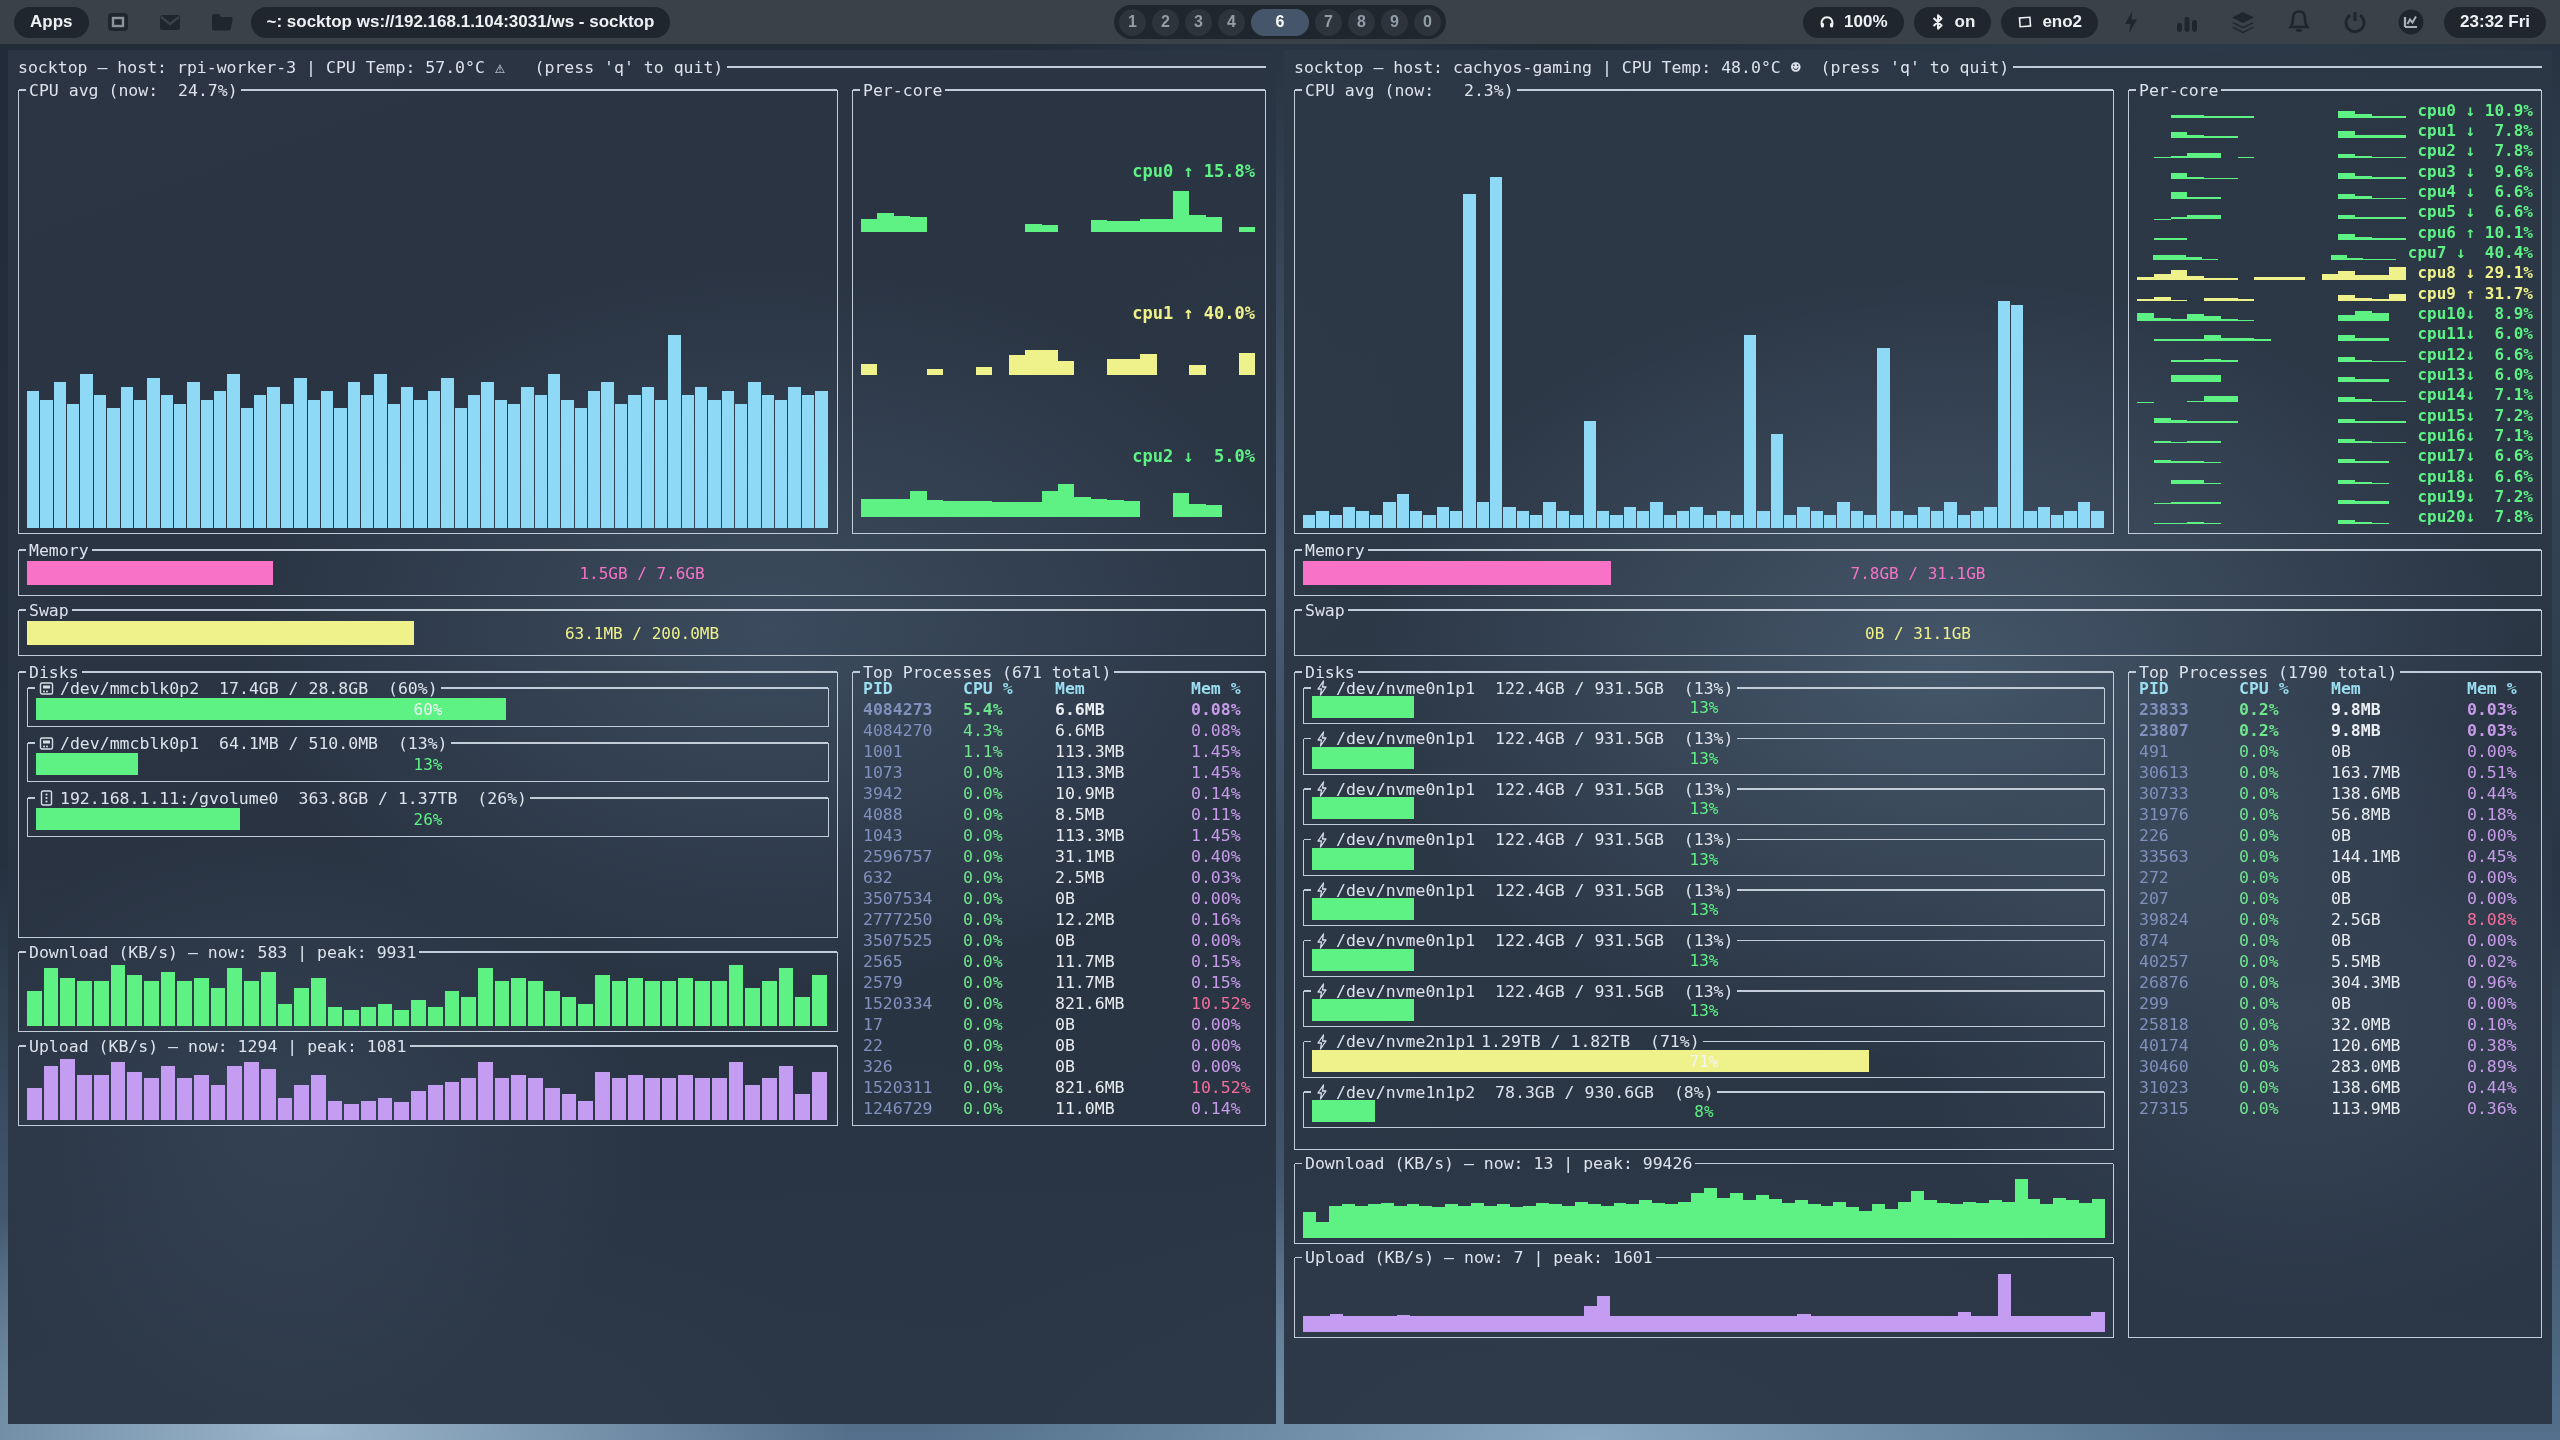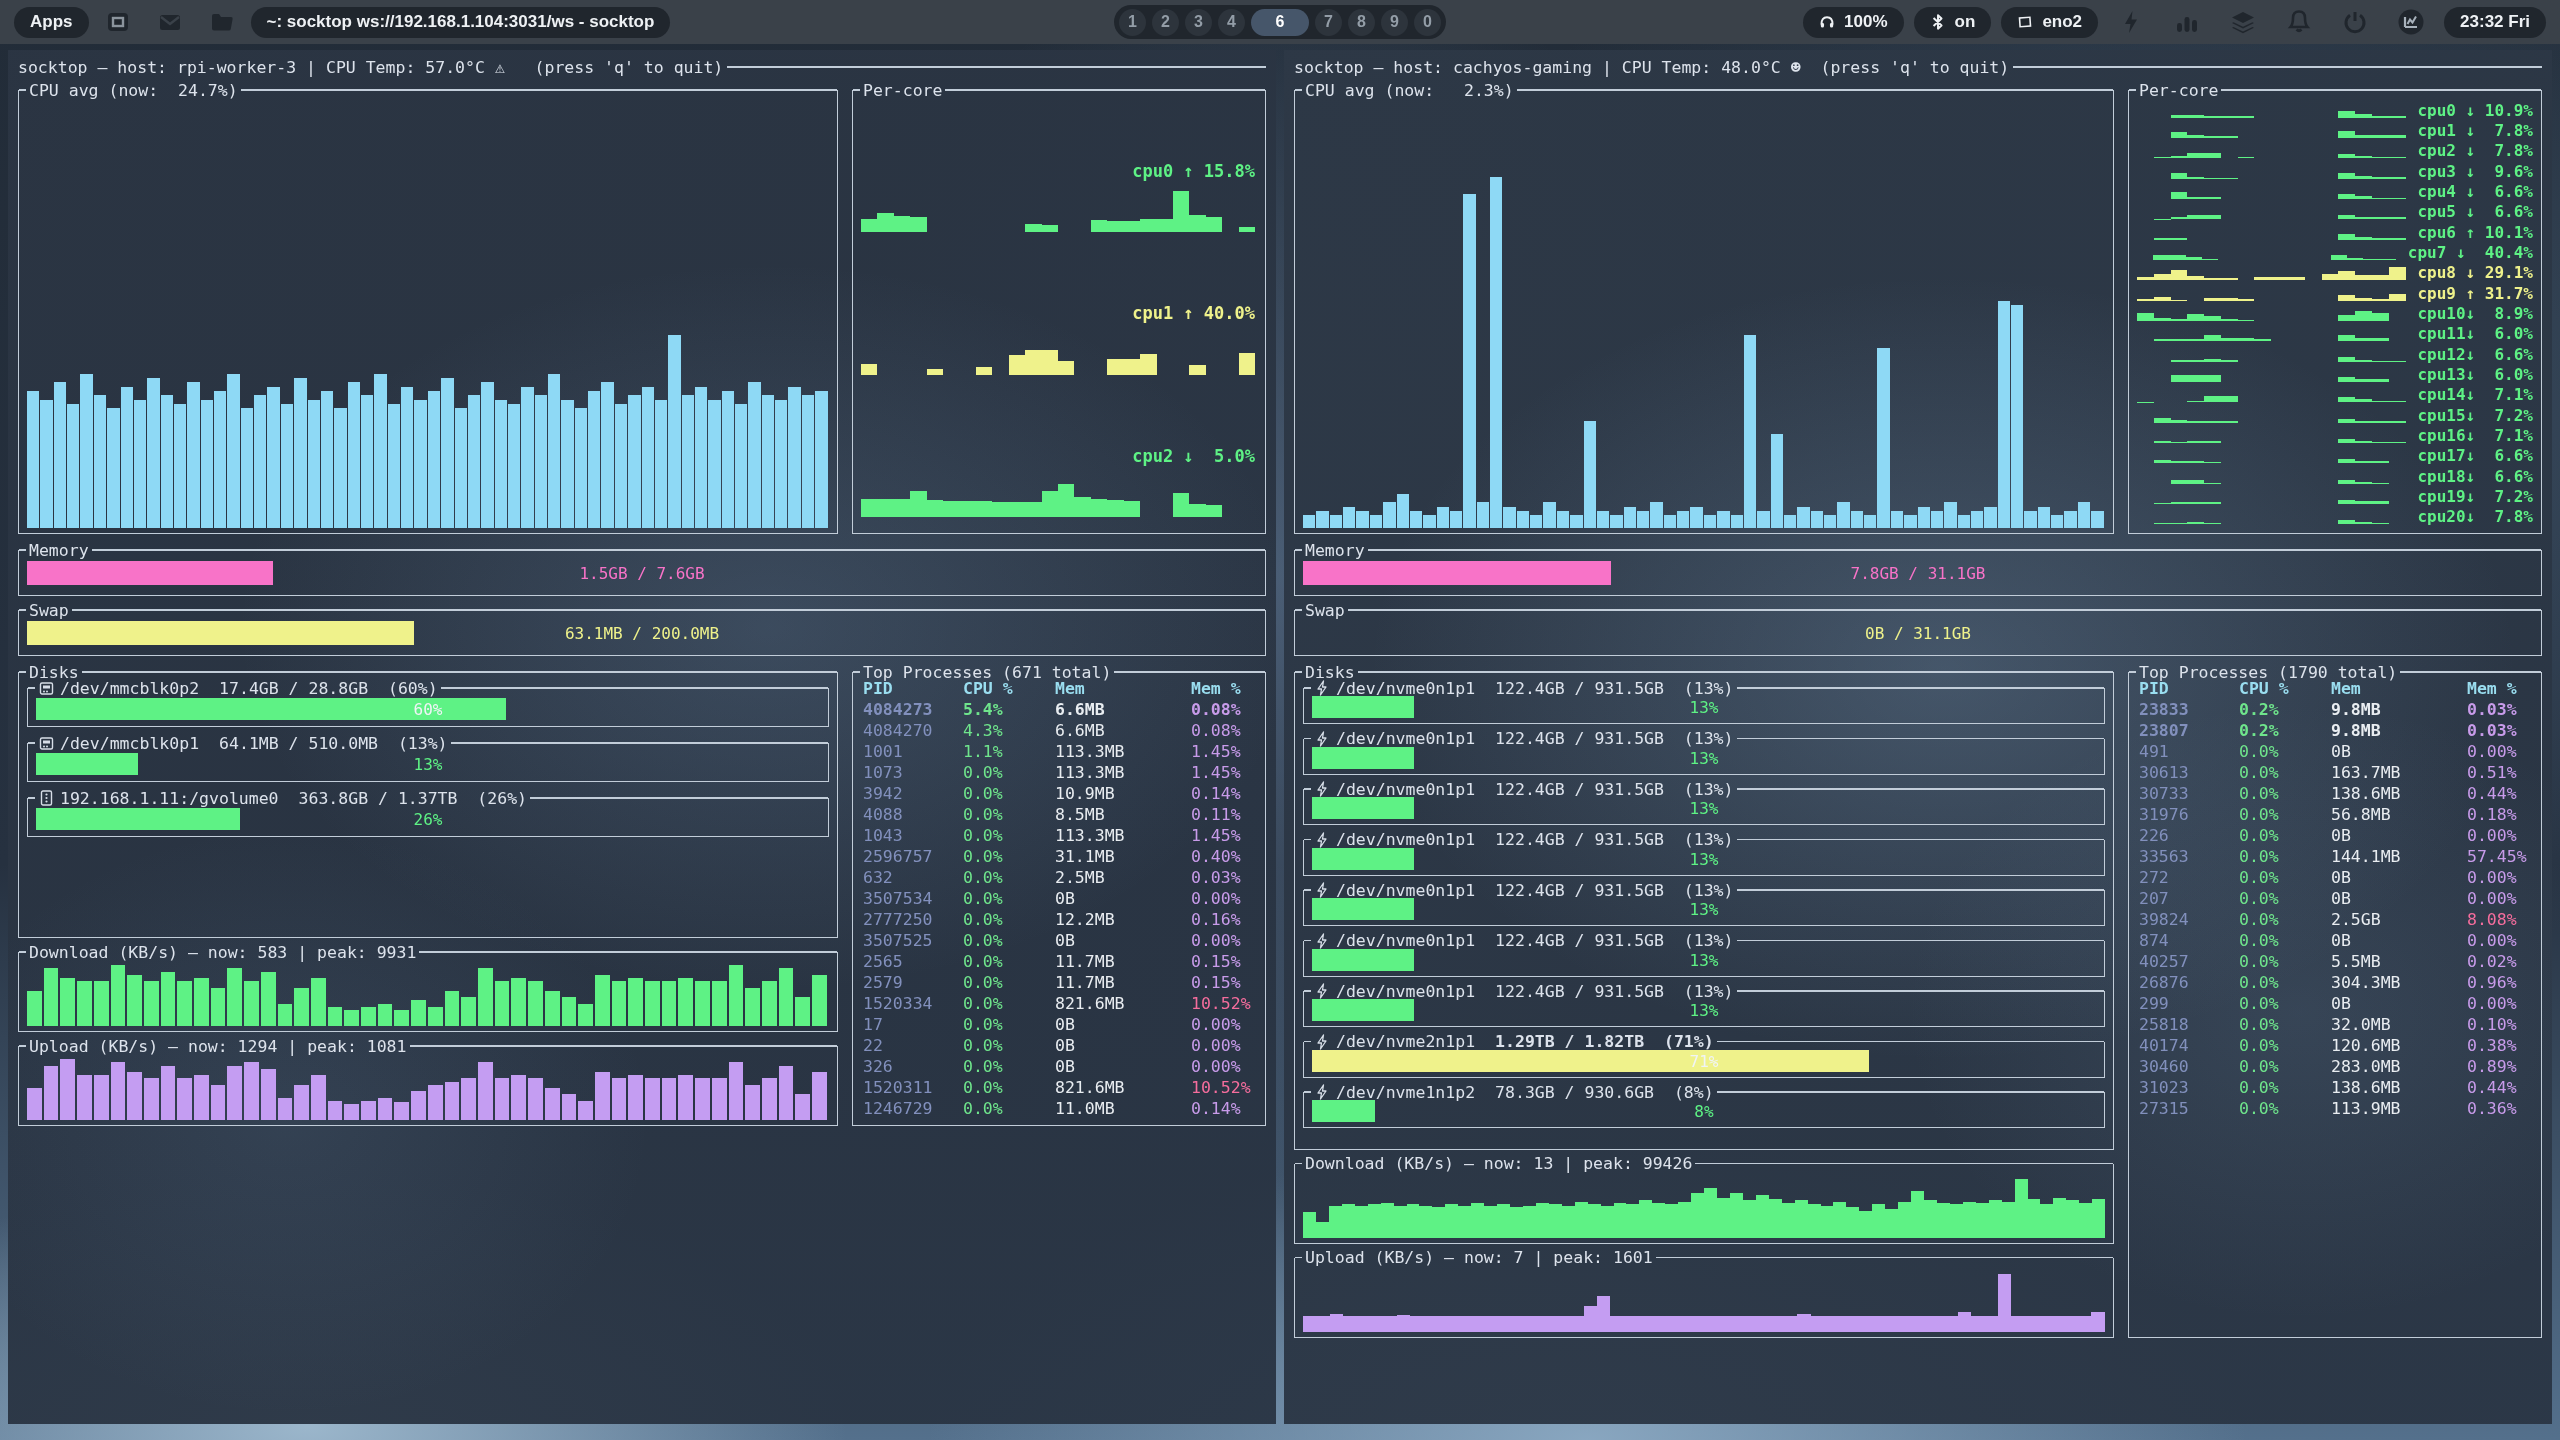--- a/index.html
+++ b/index.html
@@ -1265,21 +1265,21 @@
               <div class="gauge">
                 <div class="fill" style="width:13%;background:#5ef285"></div>
                 <div class="glabel" style="color:#5ef285">13%</div>
               </div>
             </div>
             <div class="panel disk" style="margin-bottom: 14.5px; padding: 8px 8px 5px;">
               <div class="phead">
                 <span class="seg"></span>
                 <span class="ptext"><span class="dicon"><svg width="12" height="16" viewBox="0 0 12 16">
                       <path d="M7.5 1 L2 9 L5.5 9 L4.5 15 L10 7 L6.5 7 Z" fill="none" stroke="#d7dee8" stroke-width="1.3" stroke-linejoin="round"></path>
-                    </svg></span><span>/dev/nvme2n1p1</span><span style="margin-left:14px;font-weight:bold;">1.29TB / 1.82TB  (71%)</span></span>
+                    </svg></span><span>/dev/nvme2n1p1</span><span style="">1.29TB / 1.82TB  (71%)</span></span>
                 <span class="line"></span>
               </div>
               <div class="gauge">
                 <div class="fill" style="width:71%;background:#eff28b"></div>
                 <div class="glabel" style="color:#f0f4f6">71%</div>
               </div>
             </div>
             <div class="panel disk" style="margin-bottom: 14.5px; padding: 8px 8px 5px;">
               <div class="phead">
                 <span class="seg"></span>
@@ -1444,21 +1444,21 @@
         </div>
       <div class="ptable">
           <div class="prow head"><span>PID</span><span>CPU %</span><span>Mem</span><span>Mem %</span></div>
           <div class="prow bold"><span class="c-pid">23833</span><span class="c-cpu">0.2%</span><span class="c-mem">9.8MB</span><span class="c-memp">0.03%</span></div>
           <div class="prow bold"><span class="c-pid">23807</span><span class="c-cpu">0.2%</span><span class="c-mem">9.8MB</span><span class="c-memp">0.03%</span></div>
           <div class="prow"><span class="c-pid">491</span><span class="c-cpu">0.0%</span><span class="c-mem">0B</span><span class="c-memp">0.00%</span></div>
           <div class="prow"><span class="c-pid">30613</span><span class="c-cpu">0.0%</span><span class="c-mem">163.7MB</span><span class="c-memp">0.51%</span></div>
           <div class="prow"><span class="c-pid">30733</span><span class="c-cpu">0.0%</span><span class="c-mem">138.6MB</span><span class="c-memp">0.44%</span></div>
           <div class="prow"><span class="c-pid">31976</span><span class="c-cpu">0.0%</span><span class="c-mem">56.8MB</span><span class="c-memp">0.18%</span></div>
           <div class="prow"><span class="c-pid">226</span><span class="c-cpu">0.0%</span><span class="c-mem">0B</span><span class="c-memp">0.00%</span></div>
-          <div class="prow"><span class="c-pid">33563</span><span class="c-cpu">0.0%</span><span class="c-mem">144.1MB</span><span class="c-memp">57.45%</span></div>
+          <div class="prow"><span class="c-pid">33563</span><span class="c-cpu">0.0%</span><span class="c-mem">144.1MB</span><span class="c-memp">0.45%</span></div>
           <div class="prow"><span class="c-pid">272</span><span class="c-cpu">0.0%</span><span class="c-mem">0B</span><span class="c-memp">0.00%</span></div>
           <div class="prow"><span class="c-pid">207</span><span class="c-cpu">0.0%</span><span class="c-mem">0B</span><span class="c-memp">0.00%</span></div>
           <div class="prow"><span class="c-pid">39824</span><span class="c-cpu">0.0%</span><span class="c-mem">2.5GB</span><span class="c-memp hot">8.08%</span></div>
           <div class="prow"><span class="c-pid">874</span><span class="c-cpu">0.0%</span><span class="c-mem">0B</span><span class="c-memp">0.00%</span></div>
           <div class="prow"><span class="c-pid">40257</span><span class="c-cpu">0.0%</span><span class="c-mem">5.5MB</span><span class="c-memp">0.02%</span></div>
           <div class="prow"><span class="c-pid">26876</span><span class="c-cpu">0.0%</span><span class="c-mem">304.3MB</span><span class="c-memp">0.96%</span></div>
           <div class="prow"><span class="c-pid">299</span><span class="c-cpu">0.0%</span><span class="c-mem">0B</span><span class="c-memp">0.00%</span></div>
           <div class="prow"><span class="c-pid">25818</span><span class="c-cpu">0.0%</span><span class="c-mem">32.0MB</span><span class="c-memp">0.10%</span></div>
           <div class="prow"><span class="c-pid">40174</span><span class="c-cpu">0.0%</span><span class="c-mem">120.6MB</span><span class="c-memp">0.38%</span></div>
           <div class="prow"><span class="c-pid">30460</span><span class="c-cpu">0.0%</span><span class="c-mem">283.0MB</span><span class="c-memp">0.89%</span></div>

